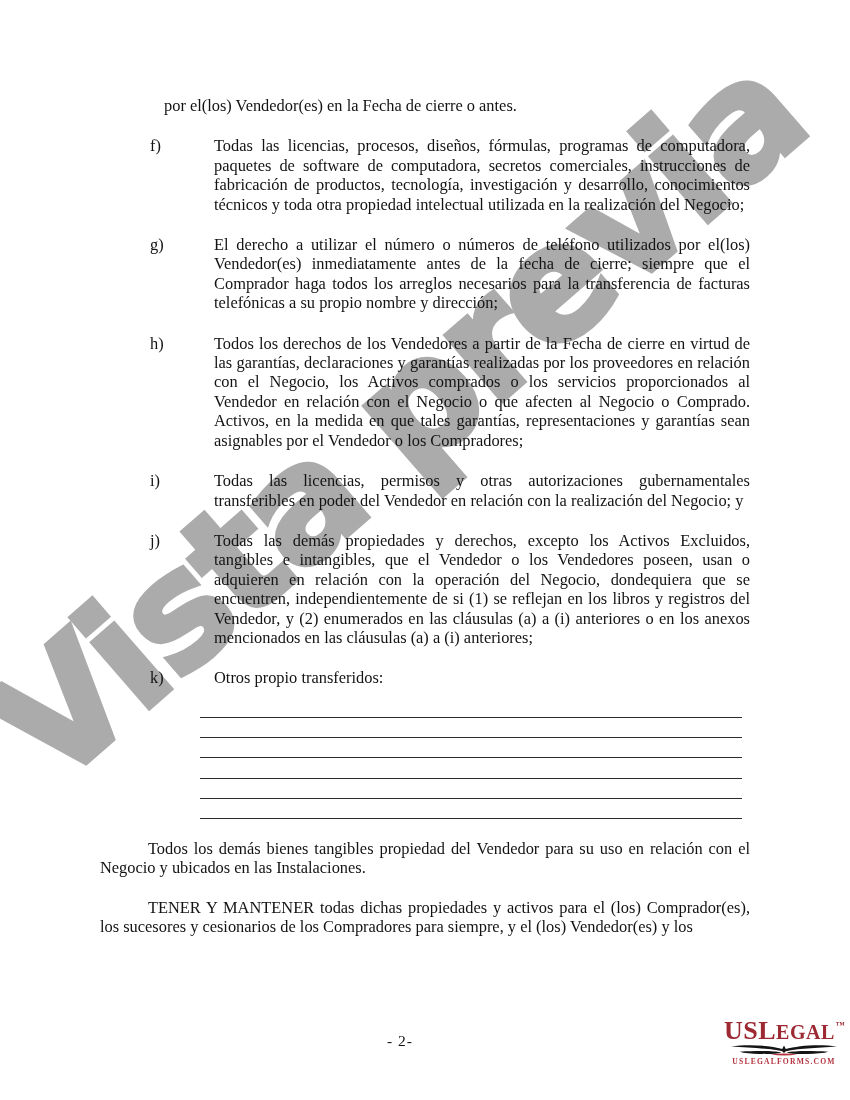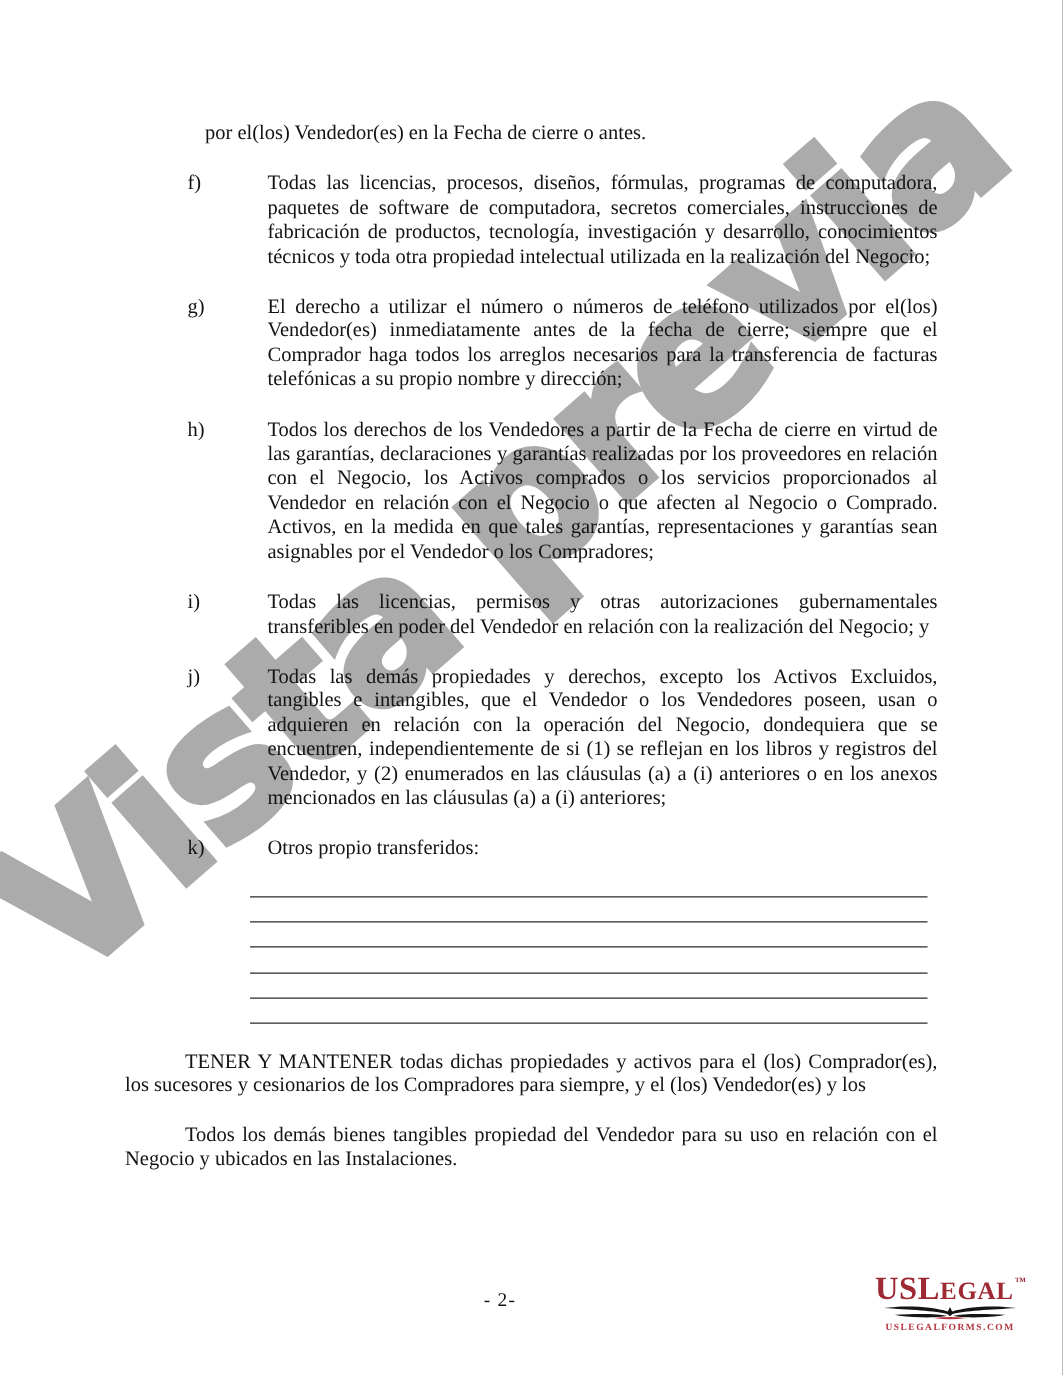--- a/index.html
+++ b/index.html
@@ -28,21 +28,21 @@
   .item-text { flex:1; text-align:justify;margin-left:14px; }
   .fill-lines { margin-left:100px; width:542px; margin-top:10px; }
   .fill-line { height:19.2px; border-bottom:1.4px solid #2b2b2b; }
   .para { margin-top:20px; text-indent:48px; }
   
   .footer { position:absolute; left:0; top:0; width:850px; height:1100px; z-index:1; pointer-events:none; }
   .page-num {
     position:absolute; left:330px; top:1032px; width:140px;
     text-align:center; font-size:15.5px; letter-spacing:1px;
   }
-  .logo { position:absolute; left:700px; top:1018px; width:120px; text-align:center; pointer-events:auto; }
+  .logo { position:absolute; left:724px; top:1018px; width:120px; text-align:center; pointer-events:auto; }
   .logo-word { font-family:"Liberation Serif", serif; font-weight:600; color:#9d2933; line-height:1; white-space:nowrap; }
   .logo-usl { font-size:26px; letter-spacing:0.5px; }
   .logo-egal { font-size:20px; letter-spacing:0.5px; }
   .logo-tm { font-size:9px; vertical-align:11px; margin-left:1px; color:#9d2933; }
   .logo-eagle { display:block; margin:0 auto; margin-top:-1px; width:106px; height:14px; }
   .logo-site {
     font-family:Liberation Serif, serif; font-size:7.6px; font-weight:bold;
     color:#b5353f; letter-spacing:1.2px; margin-top:0px; white-space:nowrap;
   }
 </style>
@@ -89,22 +89,22 @@
 
     <div class="fill-lines">
       <div class="fill-line"></div>
       <div class="fill-line"></div>
       <div class="fill-line"></div>
       <div class="fill-line"></div>
       <div class="fill-line"></div>
       <div class="fill-line"></div>
     </div>
 
+    <div class="para">Todos los demás bienes tangibles propiedad del Vendedor para su uso en relación con el Negocio y ubicados en las Instalaciones.</div>
     <div class="para">TENER Y MANTENER todas dichas propiedades y activos para el (los) Comprador(es), los sucesores y cesionarios de los Compradores para siempre, y el (los) Vendedor(es) y los</div>
-    <div class="para">Todos los demás bienes tangibles propiedad del Vendedor para su uso en relación con el Negocio y ubicados en las Instalaciones.</div>
 
   </div>
 
   <div class="footer">
     <div class="page-num">- 2-</div>
 
     <div class="logo">
       <div class="logo-word">
         <span class="logo-usl">USL</span><span class="logo-egal">EGAL</span><span class="logo-tm">™</span>
       </div>

